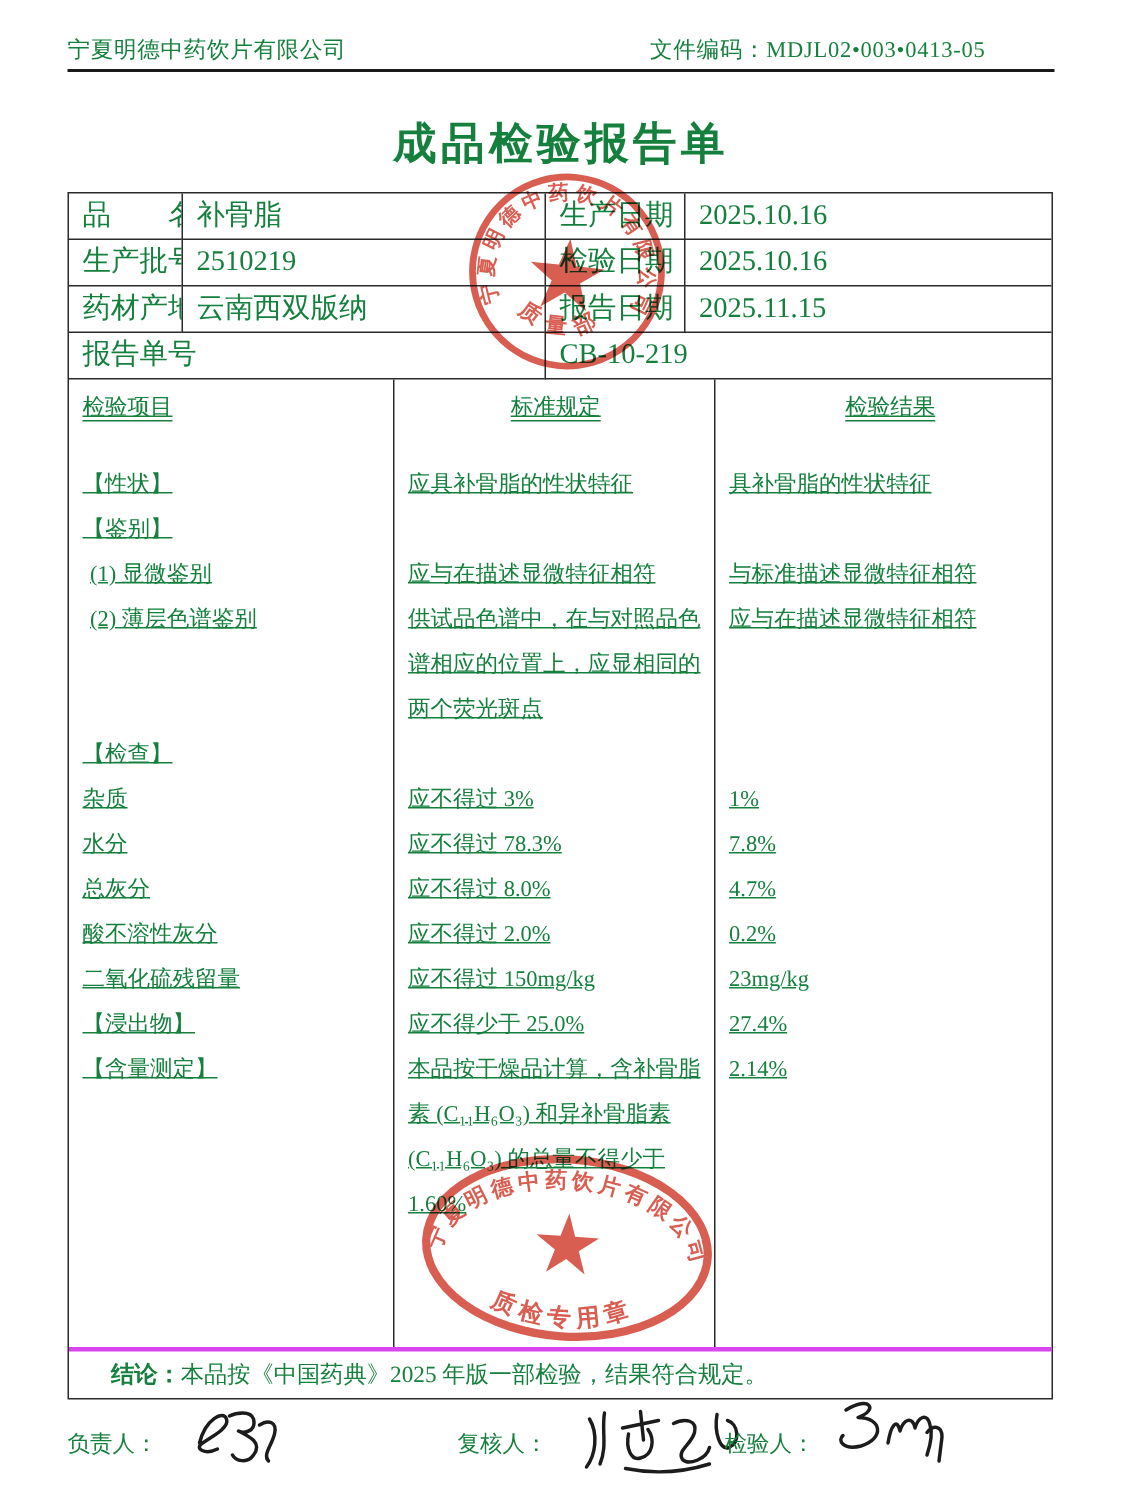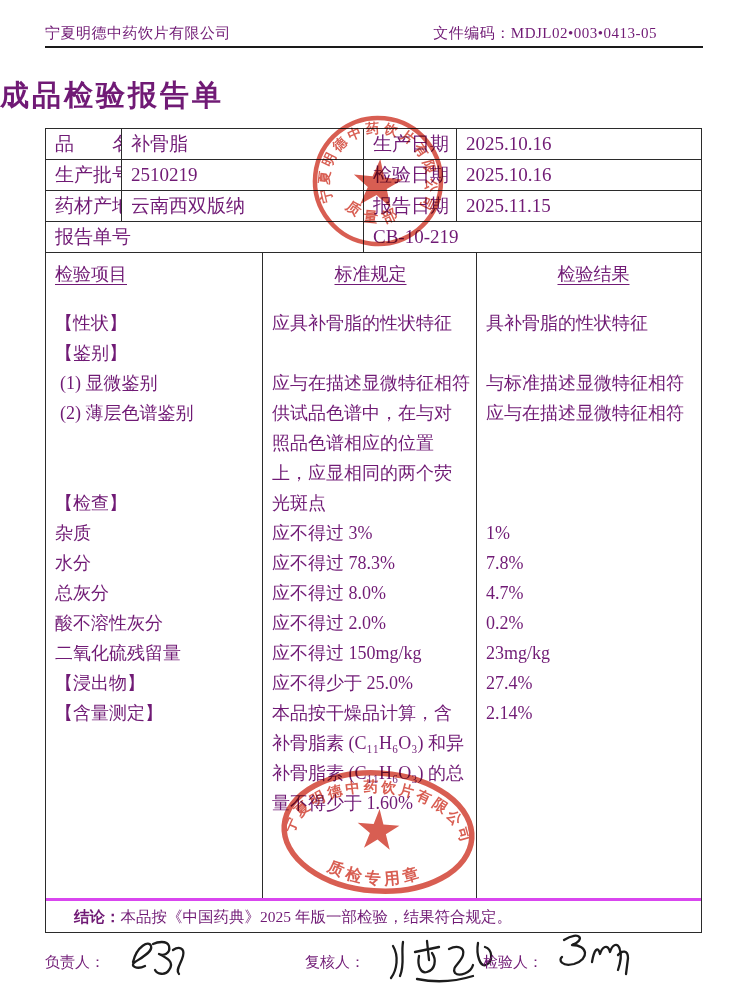--- a/index.html
+++ b/index.html
@@ -1,34 +1,34 @@
 <!DOCTYPE html>
 <html><head>
 <meta charset="utf-8">
 <style>
   html,body{margin:0;padding:0;background:#ffffff;}
   .page{position:relative;width:748px;height:1000px;background:#fff;overflow:hidden;
-        font-family:"Liberation Serif","DejaVu Serif",serif;color:#701a75;}
+        font-family:"Liberation Serif","DejaVu Serif",serif;color:#15803d;}
   
   .hdr{position:absolute;left:45px;width:612px;top:24px;display:flex;
        justify-content:space-between;font-size:15px;letter-spacing:.5px;}
   .hdr-rule{position:absolute;left:45px;width:658px;top:46px;height:2px;background:#1a1a1a;}
-  .title{position:absolute;left:0;right:0;top:76px;
+  .title{position:absolute;left:0;right:0;top:76px;text-align:center;
          font-size:29px;font-weight:bold;letter-spacing:3px;}
   
   .doc{position:absolute;left:45px;top:128px;width:655px;border:1px solid #2b2b2b;background:transparent;}
   
   .info{display:grid;grid-template-columns:75px 242px 93px 245px;font-size:19px;}
   .info .cell{height:30px;line-height:30px;border-bottom:1px solid #2b2b2b;
               padding-left:9px;white-space:nowrap;overflow:hidden;}
   .info .bl{border-left:1px solid #2b2b2b;}
   .info .span2{grid-column:1 / 3;}
   .info .span2v{grid-column:3 / 5;}
   
-  .mrow{display:flex;font-size:18px;}
+  .mrow{display:flex;font-size:15px;text-decoration:underline;}
   .mrow .c1{width:216px;padding-left:9px;box-sizing:border-box;}
   .mrow .c2{width:214px;padding:0 7px 0 9px;box-sizing:border-box;border-left:1px solid #2b2b2b;}
   .mrow .c3{flex:1;padding-left:9px;box-sizing:border-box;border-left:1px solid #2b2b2b;}
   .rh{height:55px;}
   .rh .c1{padding-top:9px;}
   .rh .c2,.rh .c3{padding-top:9px;text-align:center;}
   .rh u{text-decoration:underline;text-underline-offset:4px;}
   .r30{height:30px;}
   .r30 .c1,.r30 .c2,.r30 .c3{line-height:30px;white-space:nowrap;}
   .r90{height:90px;}

